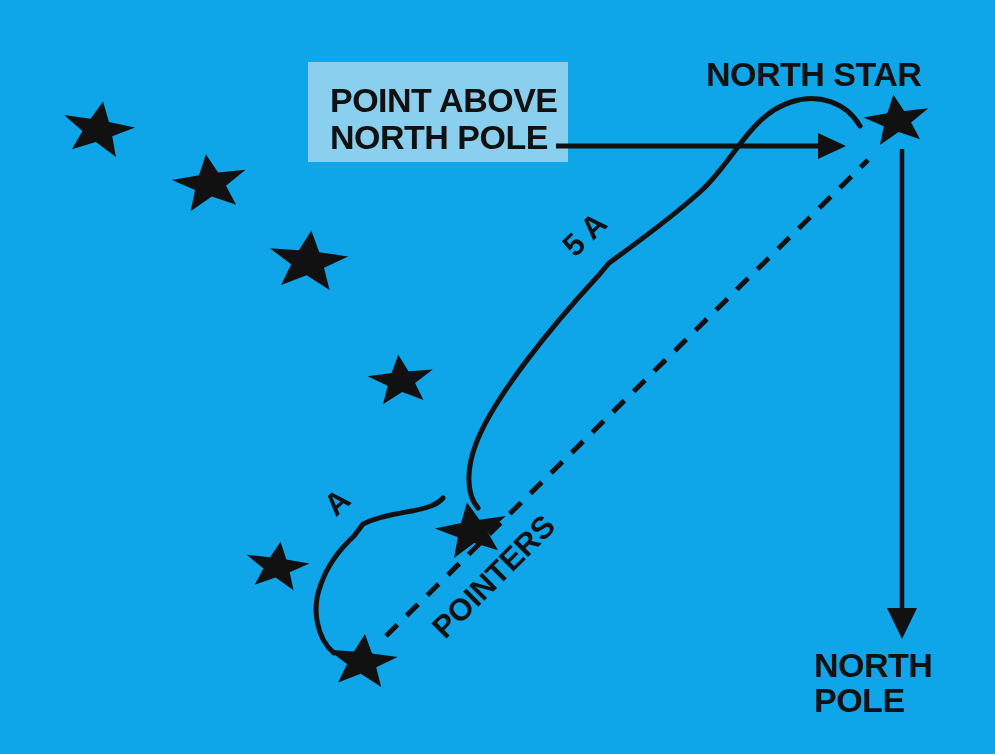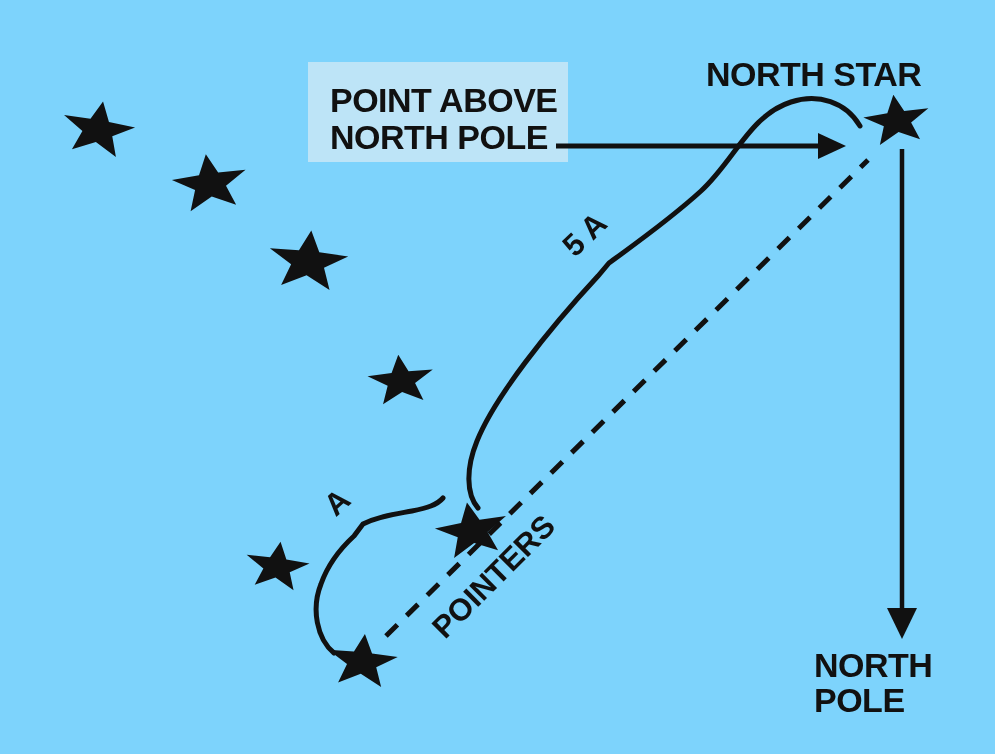--- a/index.html
+++ b/index.html
@@ -4,21 +4,21 @@
 <style>
   html, body {
     margin: 0;
     padding: 0;
     background: #ffffff;
   }
   .canvas {
     position: relative;
     width: 995px;
     height: 754px;
-    background: #7dd3fc;
+    background: #0ea5e9;
     overflow: hidden;
     font-family: "Liberation Sans", sans-serif;
   }
   svg.diagram {
     position: absolute;
     left: 0;
     top: 0;
     width: 995px;
     height: 754px;
   }

